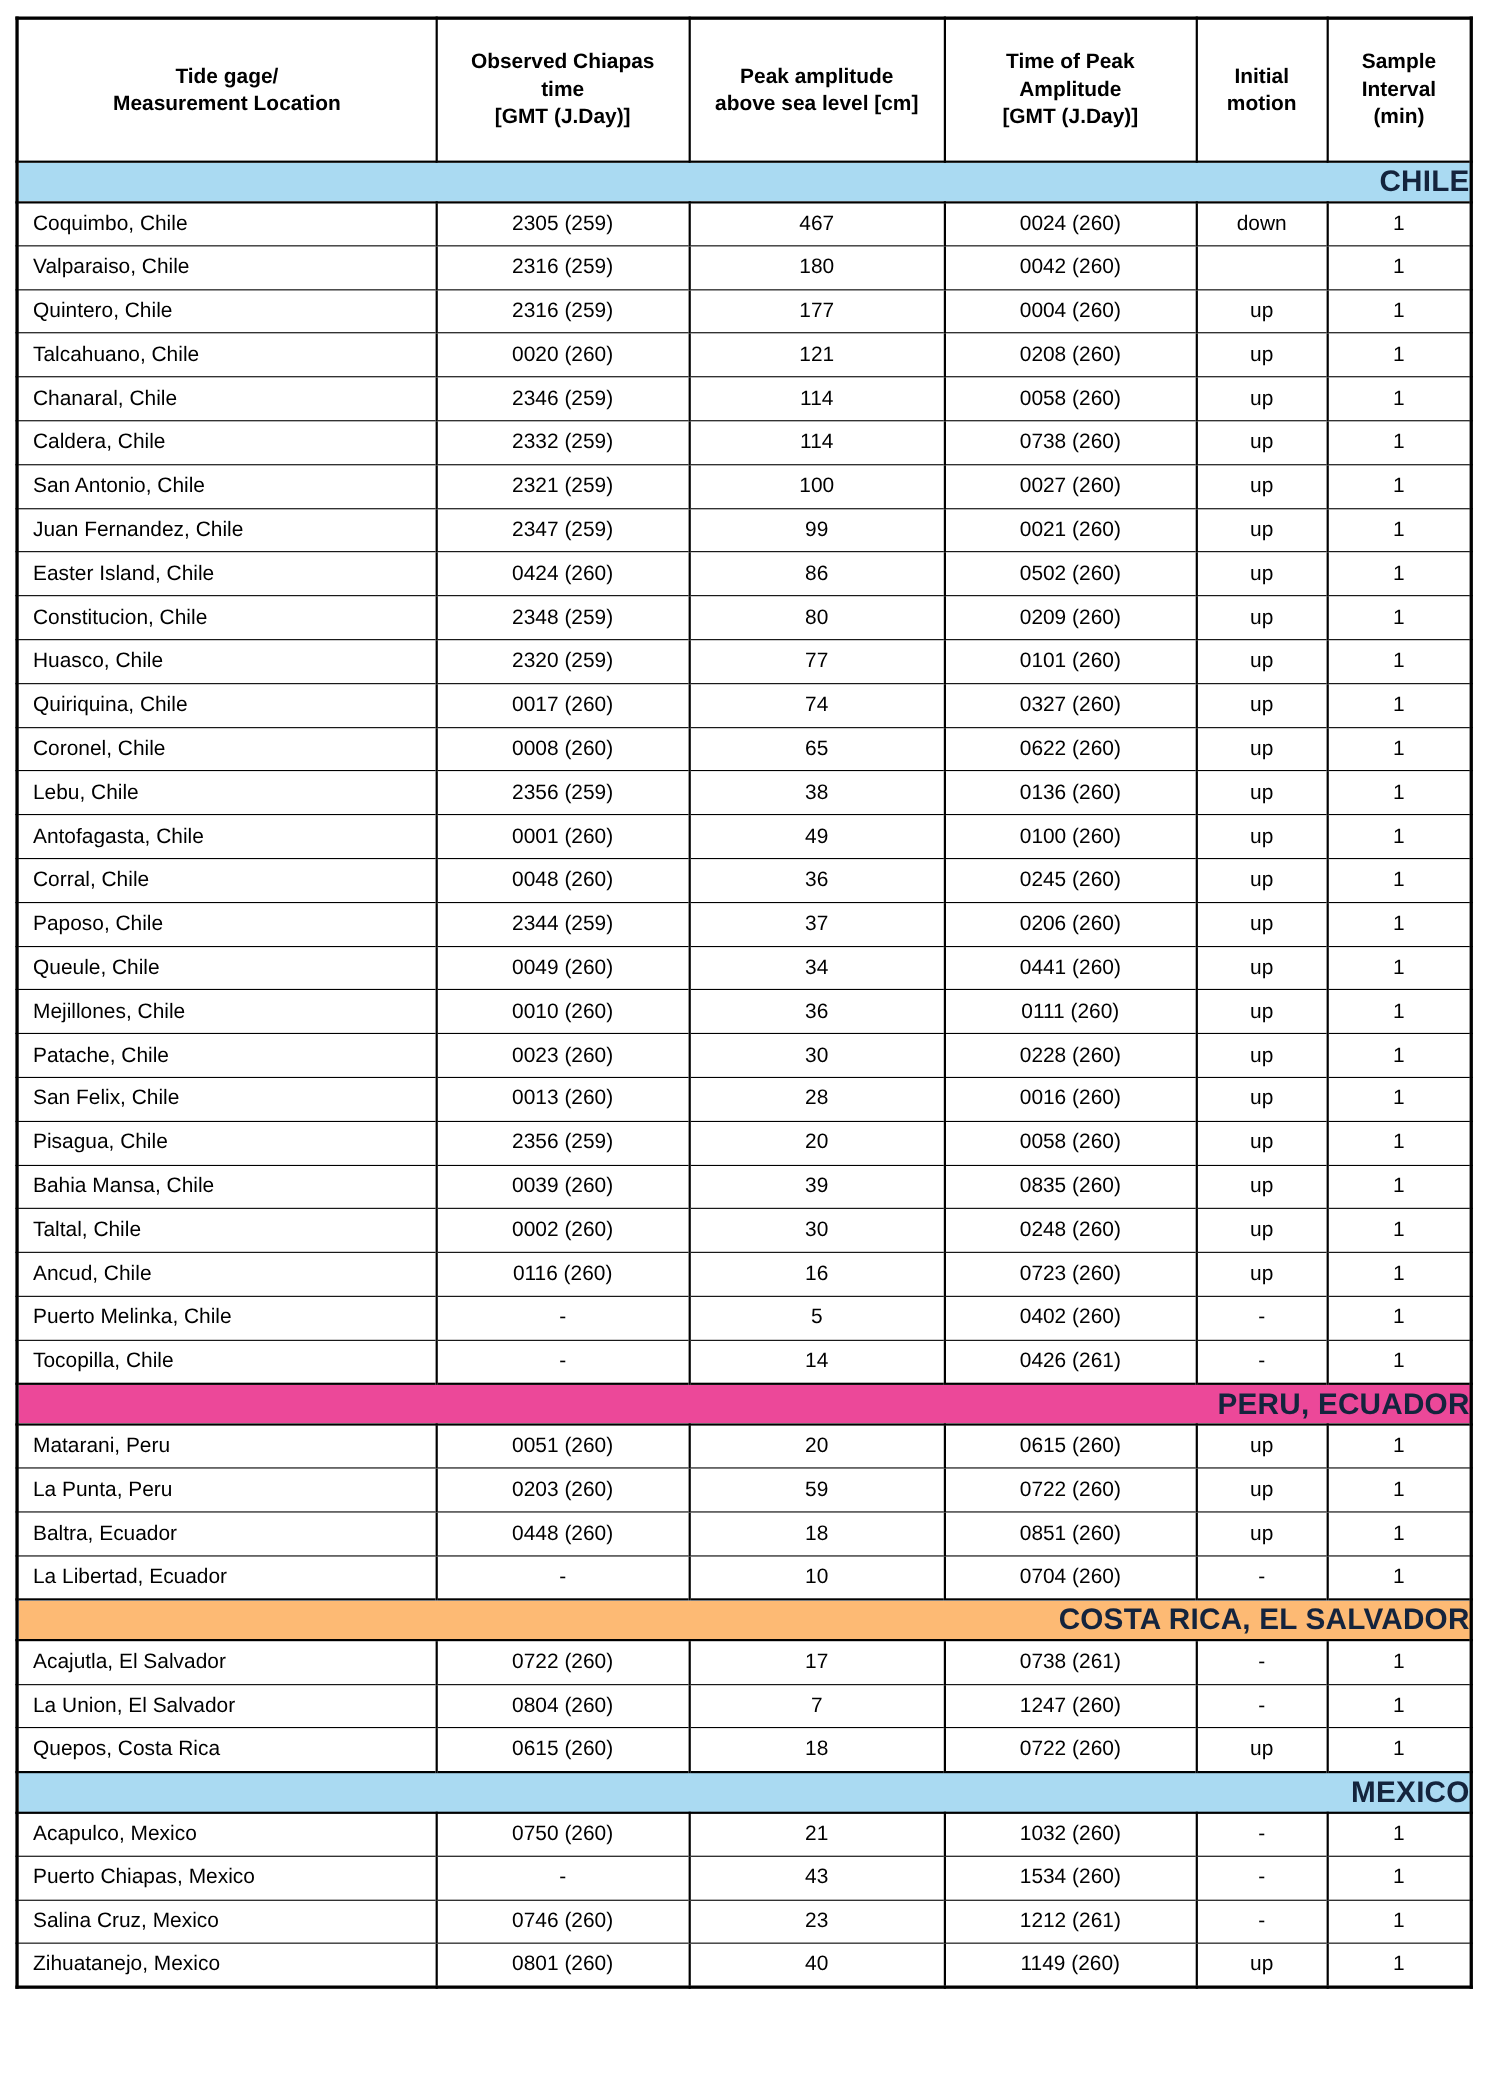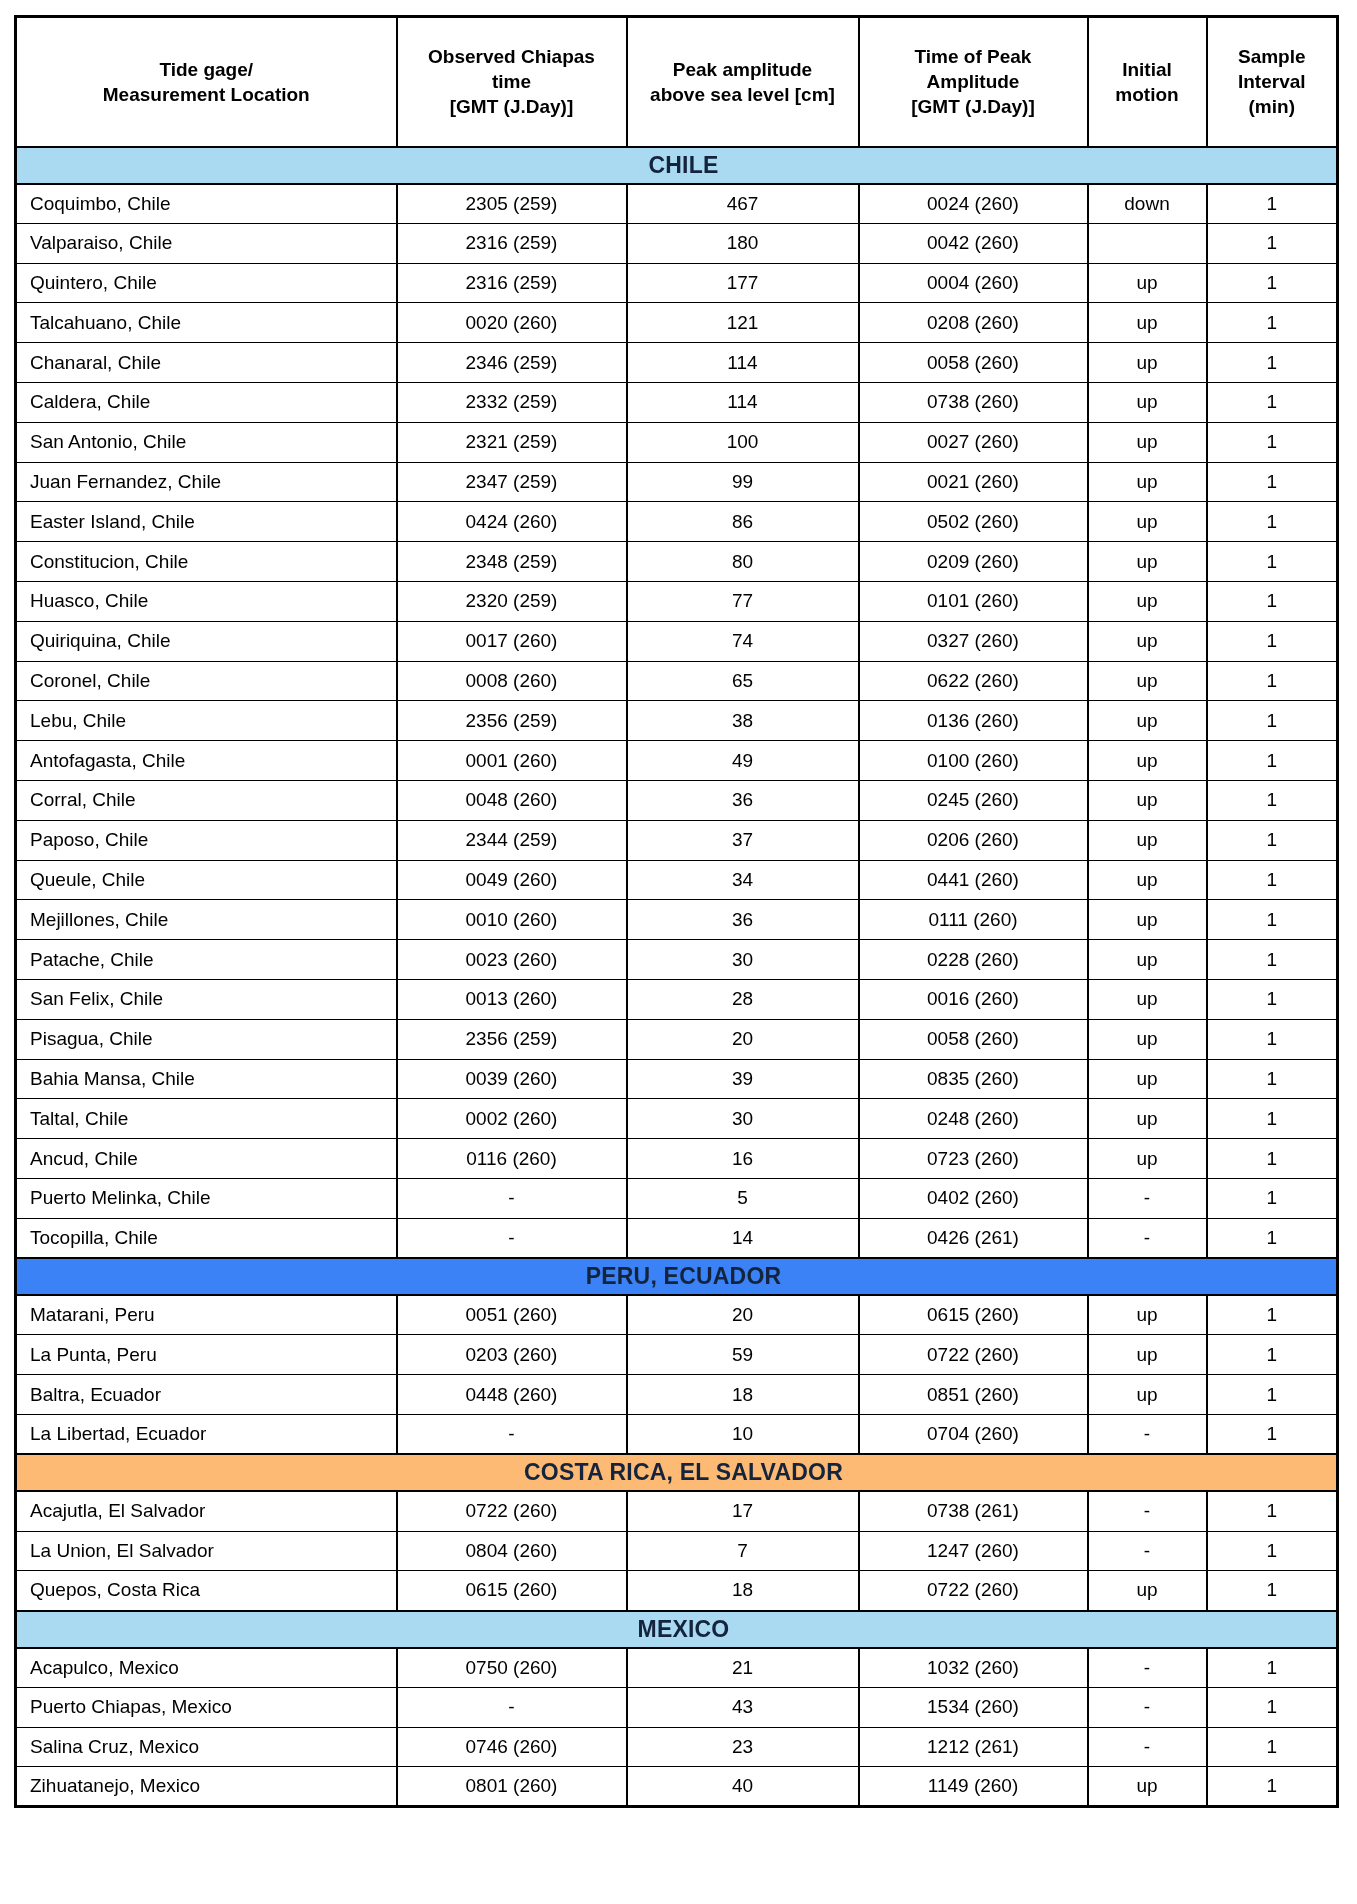--- a/index.html
+++ b/index.html
@@ -27,23 +27,23 @@
     vertical-align: middle;
     white-space: pre-line;
     line-height: 1.32;
     height: 130px;
     padding: 0 6px;
     background: #ffffff;
   }
   tr.section-row th {
     border: 2px solid #000000;
     height: 37px;
-    text-align: center;
+    text-align: right;
     vertical-align: middle;
-    font-size: 23px;
+    font-size: 27px;
     font-weight: bold;
     padding: 0 0 0 14px;
     letter-spacing: 0.2px;
   }
   tr.data-row { height: 39.8px; }
   tr.data-row td {
     border-left: 2px solid #000000;
     border-right: 2px solid #000000;
     border-top: 1px solid #000000;
     border-bottom: 1px solid #000000;
@@ -304,21 +304,21 @@
         </tr>
         <tr class="data-row">
           <td class="loc">Tocopilla, Chile</td>
           <td>-</td>
           <td>14</td>
           <td>0426 (261)</td>
           <td>-</td>
           <td>1</td>
         </tr>
         <tr class="section-row">
-          <th colspan="6" style="background: #3b82f6; color: rgb(20, 36, 61);">PERU, ECUADOR</th>
+          <th colspan="6" style="background: #ec4899; color: rgb(20, 36, 61);">PERU, ECUADOR</th>
         </tr>
         <tr class="data-row">
           <td class="loc">Matarani, Peru</td>
           <td>0051 (260)</td>
           <td>20</td>
           <td>0615 (260)</td>
           <td>up</td>
           <td>1</td>
         </tr>
         <tr class="data-row">

